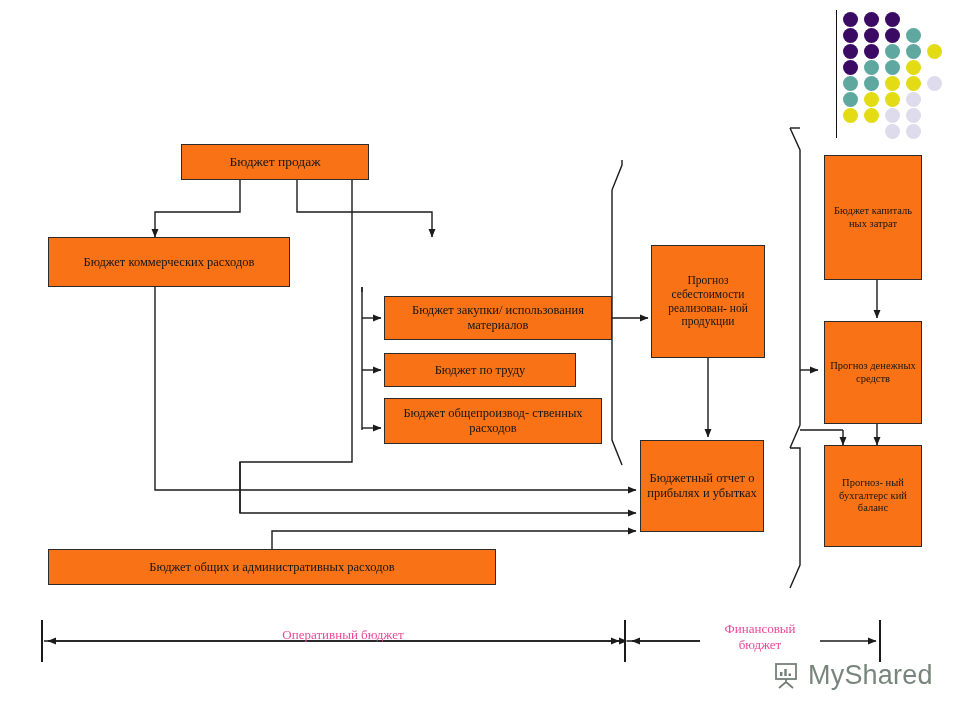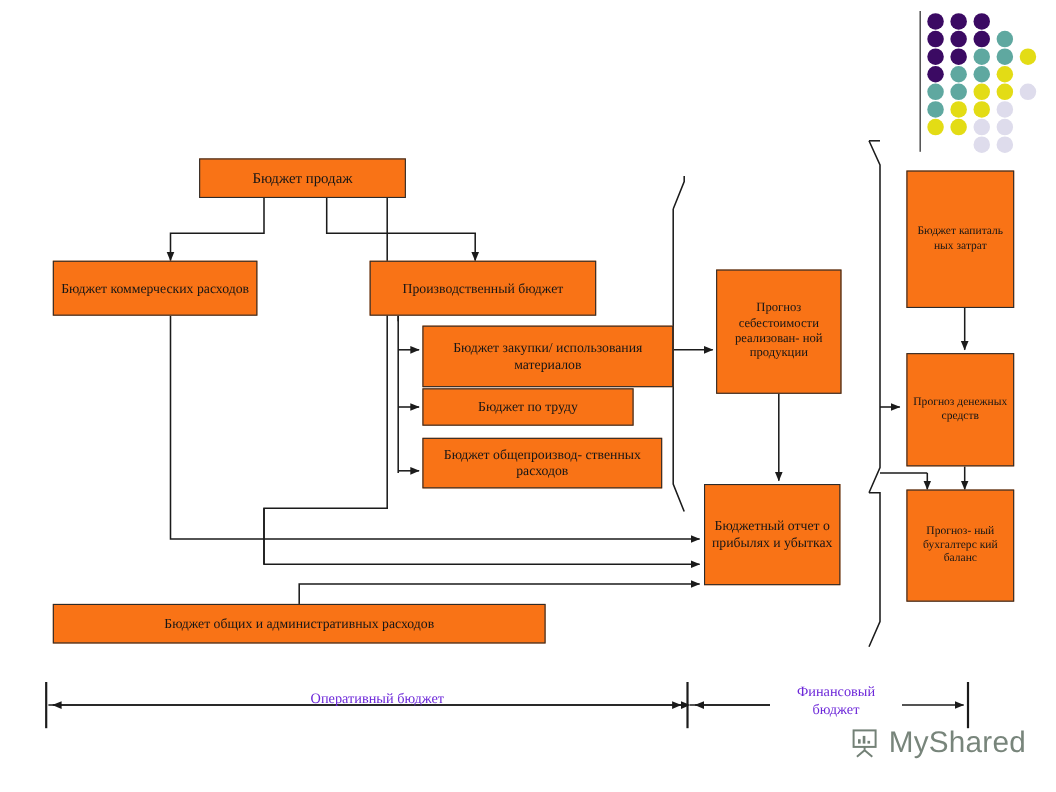--- a/index.html
+++ b/index.html
@@ -33,21 +33,21 @@
     text-align:center;color:#161616;line-height:1.2;
   }
   .box span{display:block;padding:0 4px;}
   .f13{font-size:13.5px;}
   .f12{font-size:12.5px;}
   .f11{font-size:11.5px;}
   .f10{font-size:10.5px;}
 
   
   .scalelabel{
-    position:absolute;text-align:center;color:#6d28d9;font-size:13px;
+    position:absolute;text-align:center;color:#ec4899;font-size:13px;
     line-height:1.25;
   }
 
   
   #wm{position:absolute;left:772px;top:660px;display:flex;align-items:flex-start;gap:6px;}
   #wm .wmtext{
     font-family:"Liberation Sans",sans-serif;
     font-size:27px;color:#5b6b5f;opacity:.82;letter-spacing:.2px;
   }
 </style>
@@ -149,29 +149,26 @@
       <path d="M627,641 L700,641" marker-start="url(#ah)"></path>
       <path d="M700,641 L632,641" marker-end="url(#ah)"></path>
       <path d="M820,641 L876,641" marker-end="url(#ah)"></path>
     </g>
   </svg>
 
   <div class="box f13" style="left:181px;top:144px;width:188px;height:36px;">
     <span>Бюджет продаж</span>
   </div>
 
-  <div class="box f12" style="left:48px;top:237px;width:186px;height:50px;">
+  <div class="box f12" style="left:48px;top:237px;width:242px;height:50px;">
     <span>Бюджет коммерческих расходов</span>
   </div>
 
-  <div class="box f12" style="left:336px;top:237px;width:206px;height:50px;">
-    <span>Производственный бюджет</span>
-  </div>
-
-  <div class="box f12" style="left:384px;top:296px;width:228px;height:56px;">
+
+  <div class="box f12" style="left:384px;top:296px;width:228px;height:44px;">
     <span>Бюджет закупки/ использования  материалов</span>
   </div>
 
   <div class="box f12" style="left:384px;top:353px;width:192px;height:34px;">
     <span>Бюджет по труду</span>
   </div>
 
   <div class="box f12" style="left:384px;top:398px;width:218px;height:46px;">
     <span>Бюджет общепроизвод- ственных расходов</span>
   </div>

